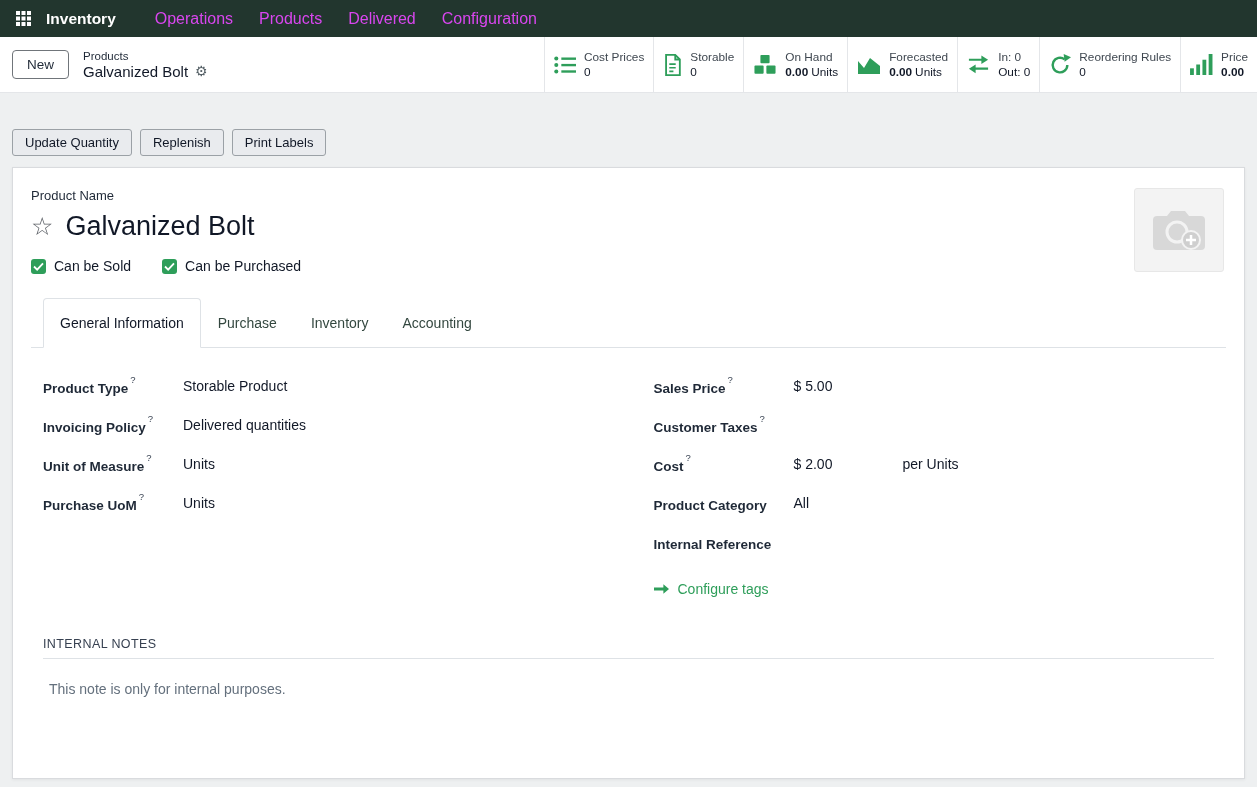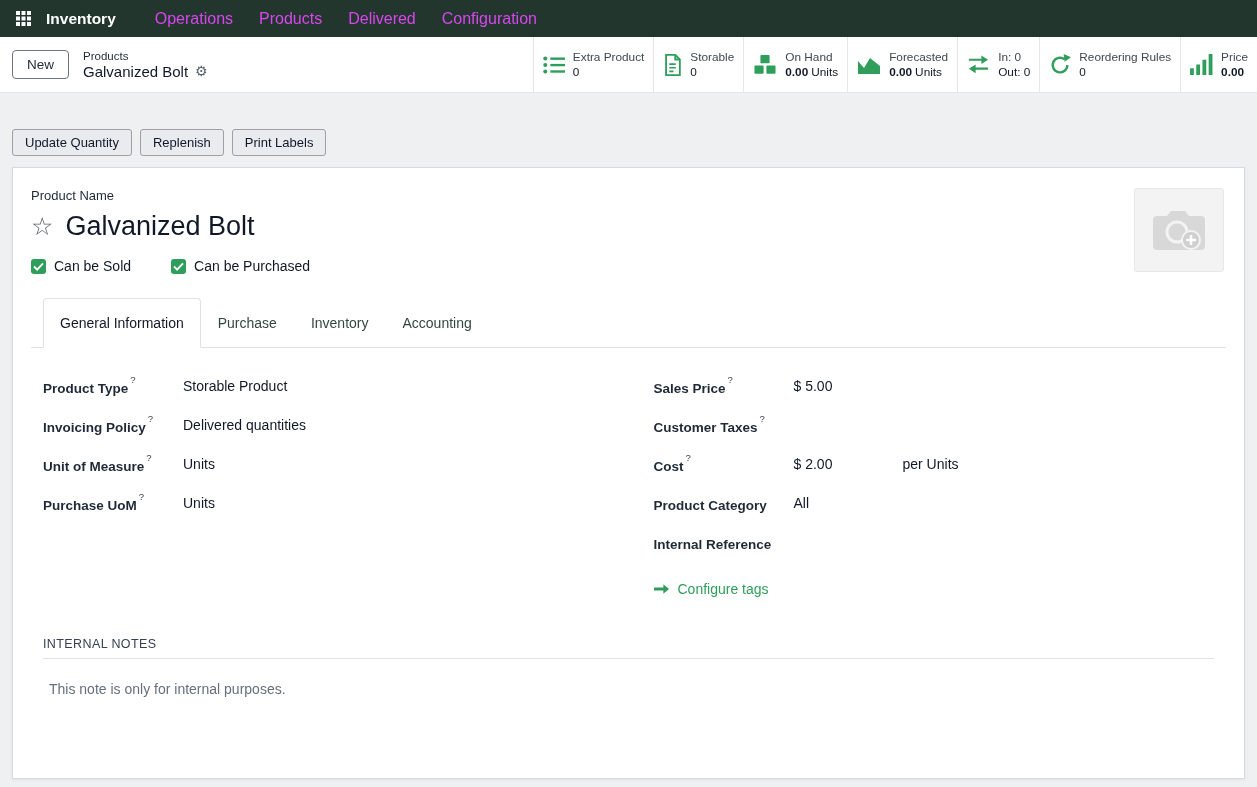--- a/index.html
+++ b/index.html
@@ -38,21 +38,21 @@
 
   
   .sheet { margin: 11px 12px 0; height: 612px; background: #fff; border: 1px solid #d9dbde; box-shadow: 0 1px 3px rgba(0,0,0,.06); padding: 20px 18px 0; position: relative; overflow: hidden; }
   .image-placeholder { position: absolute; top: 20px; right: 20px; width: 90px; height: 84px; background: #f3f3f3; border: 1px solid #e7e7e7; border-radius: 3px; display: flex; align-items: center; justify-content: center; cursor: pointer; }
 
   .pn-label { font-size: 13px; color: #1f2937; }
   .title-row { display: flex; align-items: center; gap: 12px; margin-top: 8px; }
   .star-glyph { font-size: 25px; color: #5d6167; line-height: 1; cursor: pointer; }
   .title { font-size: 27px; font-weight: 500; color: #111827; }
 
-  .cb-row { display: flex; gap: 40px; margin-top: 16px; align-items: center; }
+  .cb-row { display: flex; gap: 31px; margin-top: 16px; align-items: center; }
   .cb-group { display: flex; align-items: center; gap: 8px; cursor: pointer; }
   .cb { width: 15px; height: 15px; border-radius: 3px; background: #2e9e5a; display: flex; align-items: center; justify-content: center; flex: none; }
   .cb-label { font-size: 14px; color: #111827; }
 
   .tabs { display: flex; margin-top: 24px; border-bottom: 1px solid #dee2e6; padding-left: 12px; }
   .tab { padding: 16px 16px; font-size: 14px; color: #33473f; margin-bottom: -1px; cursor: pointer; border: 1px solid transparent; }
   .tab.active { background: #fff; border-color: #dee2e6 #dee2e6 #fff; border-radius: 4px 4px 0 0; color: #111827; }
 
   .form-grid { display: grid; grid-template-columns: 1fr 1fr; column-gap: 50px; padding: 28px 12px 0; }
   .frow { display: flex; align-items: flex-start; min-height: 39px; }
@@ -116,21 +116,21 @@
         <svg width="22" height="20" viewBox="0 0 24 20" fill="#2e9e5a">
           <circle cx="2.5" cy="3" r="2.2"></circle>
             <rect x="8" y="1.8" width="16" height="2.6"></rect>
           <circle cx="2.5" cy="10" r="2.2"></circle>
             <rect x="8" y="8.8" width="16" height="2.6"></rect>
           <circle cx="2.5" cy="17" r="2.2"></circle>
             <rect x="8" y="15.8" width="16" height="2.6"></rect>
         </svg>
       </span>
       <span class="sb-text">
-        <span class="sb-l1">Extra Product</span>
+        <span class="sb-l1">Cost Prices</span>
         <span class="sb-l2">0</span>
       </span>
     </button>
 
     <button class="smart-btn">
       <span class="sb-icon">
         <svg width="19" height="22" viewBox="0 0 20 24" fill="none" stroke="#2e9e5a">
           <path d="M3 1h10l5 5v17H3z" stroke-width="2"></path>
           <path d="M13 1v5h5" stroke-width="2"></path>
           <path d="M6.5 11h7M6.5 15h7M6.5 19h4.5" stroke-width="1.8"></path>

